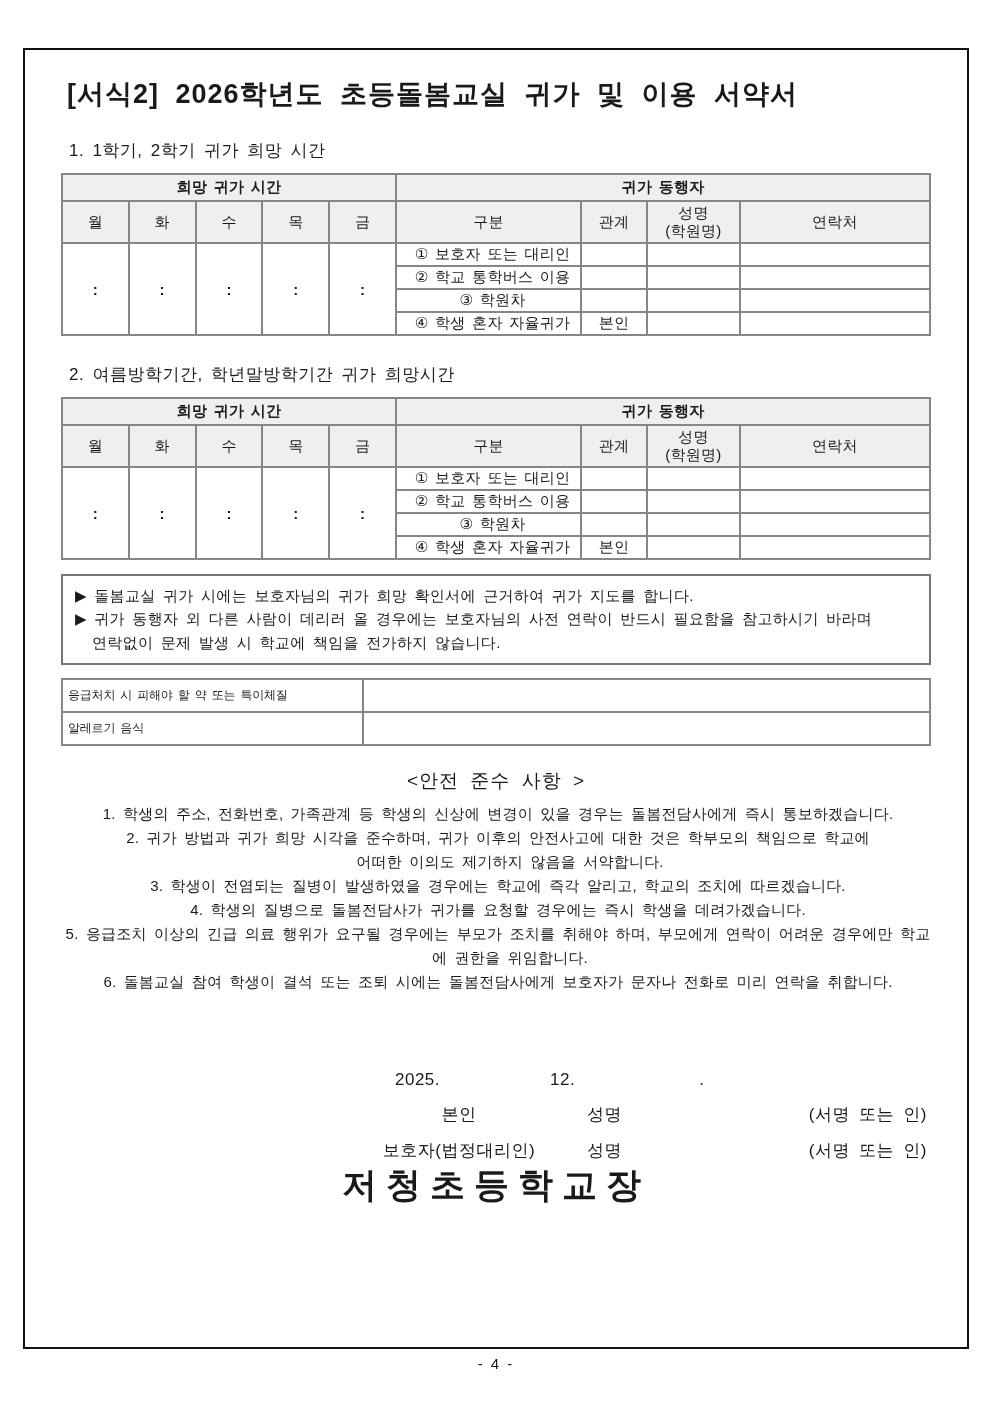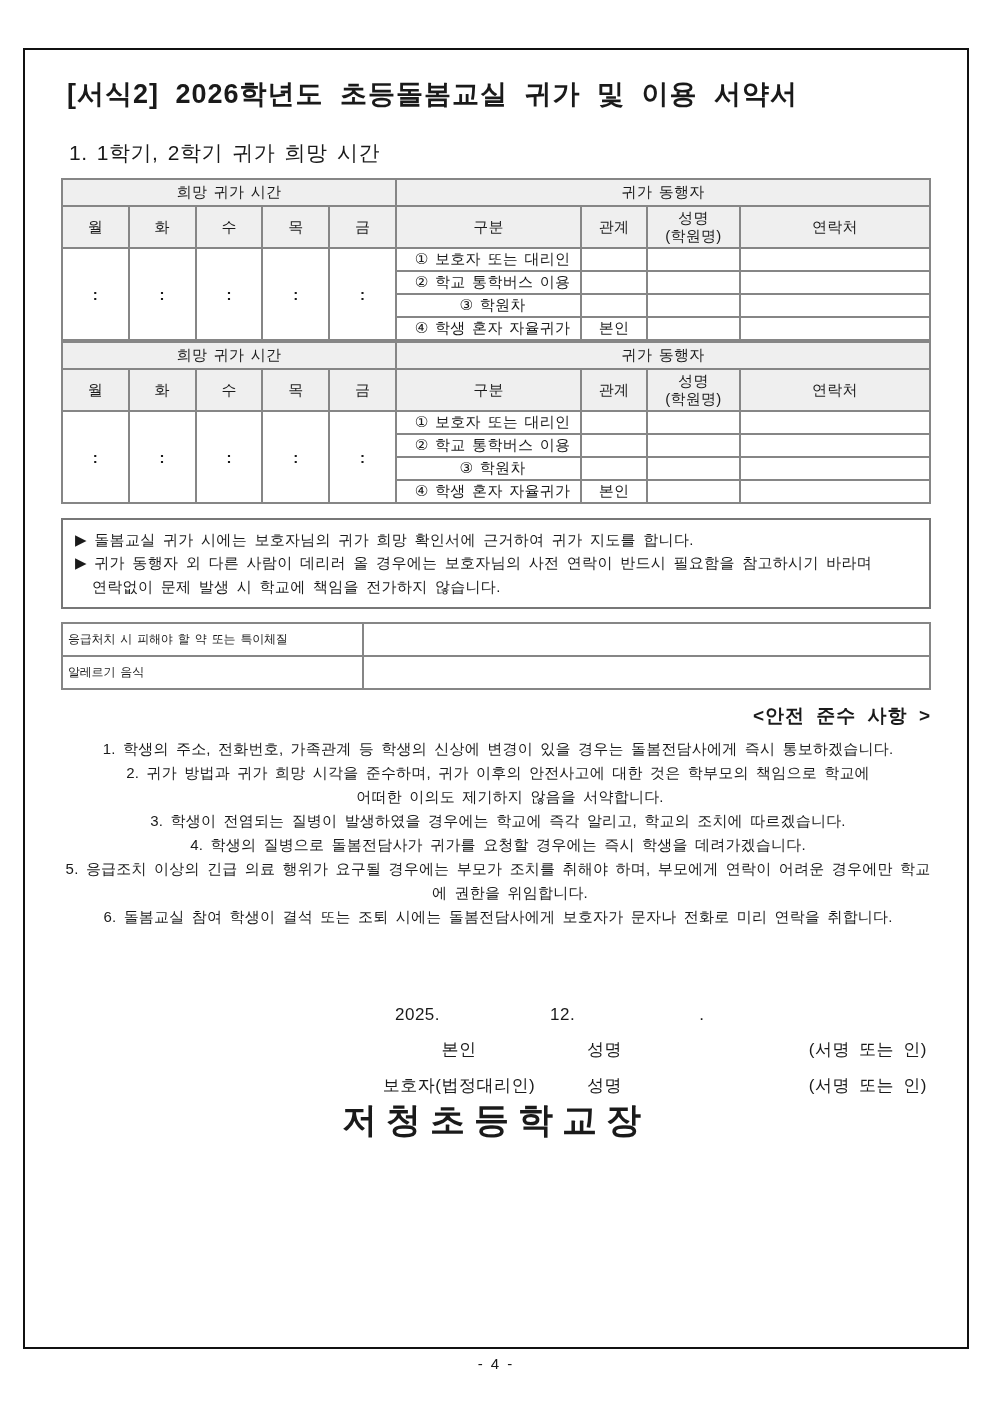--- a/index.html
+++ b/index.html
@@ -20,21 +20,21 @@
   }
   .form-title {
     font-size: 27px;
     font-weight: bold;
     letter-spacing: 1px;
     word-spacing: 8px;
     margin: 6px 0 0 6px;
     white-space: nowrap;
   }
   .section-heading {
-    font-size: 21px;
+    font-size: 17px;
     letter-spacing: 0.5px;
     word-spacing: 3px;
     margin: 27px 0 11px 8px;
   }
   table.main-table {
     width: 100%;
     border-collapse: collapse;
     table-layout: fixed;
     border: 2px solid #6f6f6f;
     font-size: 15px;
@@ -43,21 +43,21 @@
     border: 2px solid #868686;
     text-align: center;
     vertical-align: middle;
     letter-spacing: 0.3px;
   }
   table.main-table th {
     background: #efefef;
     font-weight: normal;
     word-spacing: 2px;
   }
-  tr.group-row th { height: 27px; }
+  tr.group-row th { height: 27px; font-weight: bold; }
   tr.colhead-row th { height: 42px; white-space: pre-line; line-height: 1.2; }
   table.main-table td { height: 23px; background: #ffffff; }
   td.gubun-cell { text-align: left; padding-left: 8px; word-spacing: 2px; }
   td.time-cell { font-weight: bold; }
   .notes-box {
     margin: 14px 0 0 0;
     border: 2px solid #777777;
     padding: 8px 10px 9px 12px;
     font-size: 15px;
     line-height: 1.55;
@@ -78,26 +78,26 @@
     font-size: 12px;
   }
   table.medical-table td {
     border: 2px solid #868686;
     height: 33px;
     vertical-align: middle;
     background: #ffffff;
   }
   td.med-label { width: 301px; padding-left: 5px; letter-spacing: -0.2px; word-spacing: 2px; }
   .safety-heading {
-    text-align: right;
+    text-align: center;
     font-size: 19px;
-    font-weight: 700;
+    font-weight: 400;
     letter-spacing: 1px;
     word-spacing: 5px;
-    margin-top: 13px;
+    margin-top: 22px;
   }
   .safety-list {
     margin: 8px 0 0 4px;
     font-size: 15px;
     line-height: 1.6;
     letter-spacing: 0.2px;
     word-spacing: 3px;
     text-align: center;
   }
   .safety-item {
@@ -202,20 +202,21 @@
     </tr>
     <tr>
       <td class="gubun-cell">④ 학생 혼자 자율귀가</td>
       <td>본인</td>
       <td></td>
       <td></td>
     </tr>
   </tbody>
     </table>
 
+  <div class="section-heading">2. 여름방학기간, 학년말방학기간 귀가 희망시간</div>
 
   <table class="main-table">
     <colgroup>
       <col style="width:7.7%">
         <col style="width:7.7%">
         <col style="width:7.7%">
         <col style="width:7.7%">
         <col style="width:7.7%">
       <col style="width:21.3%">
         <col style="width:7.6%">

